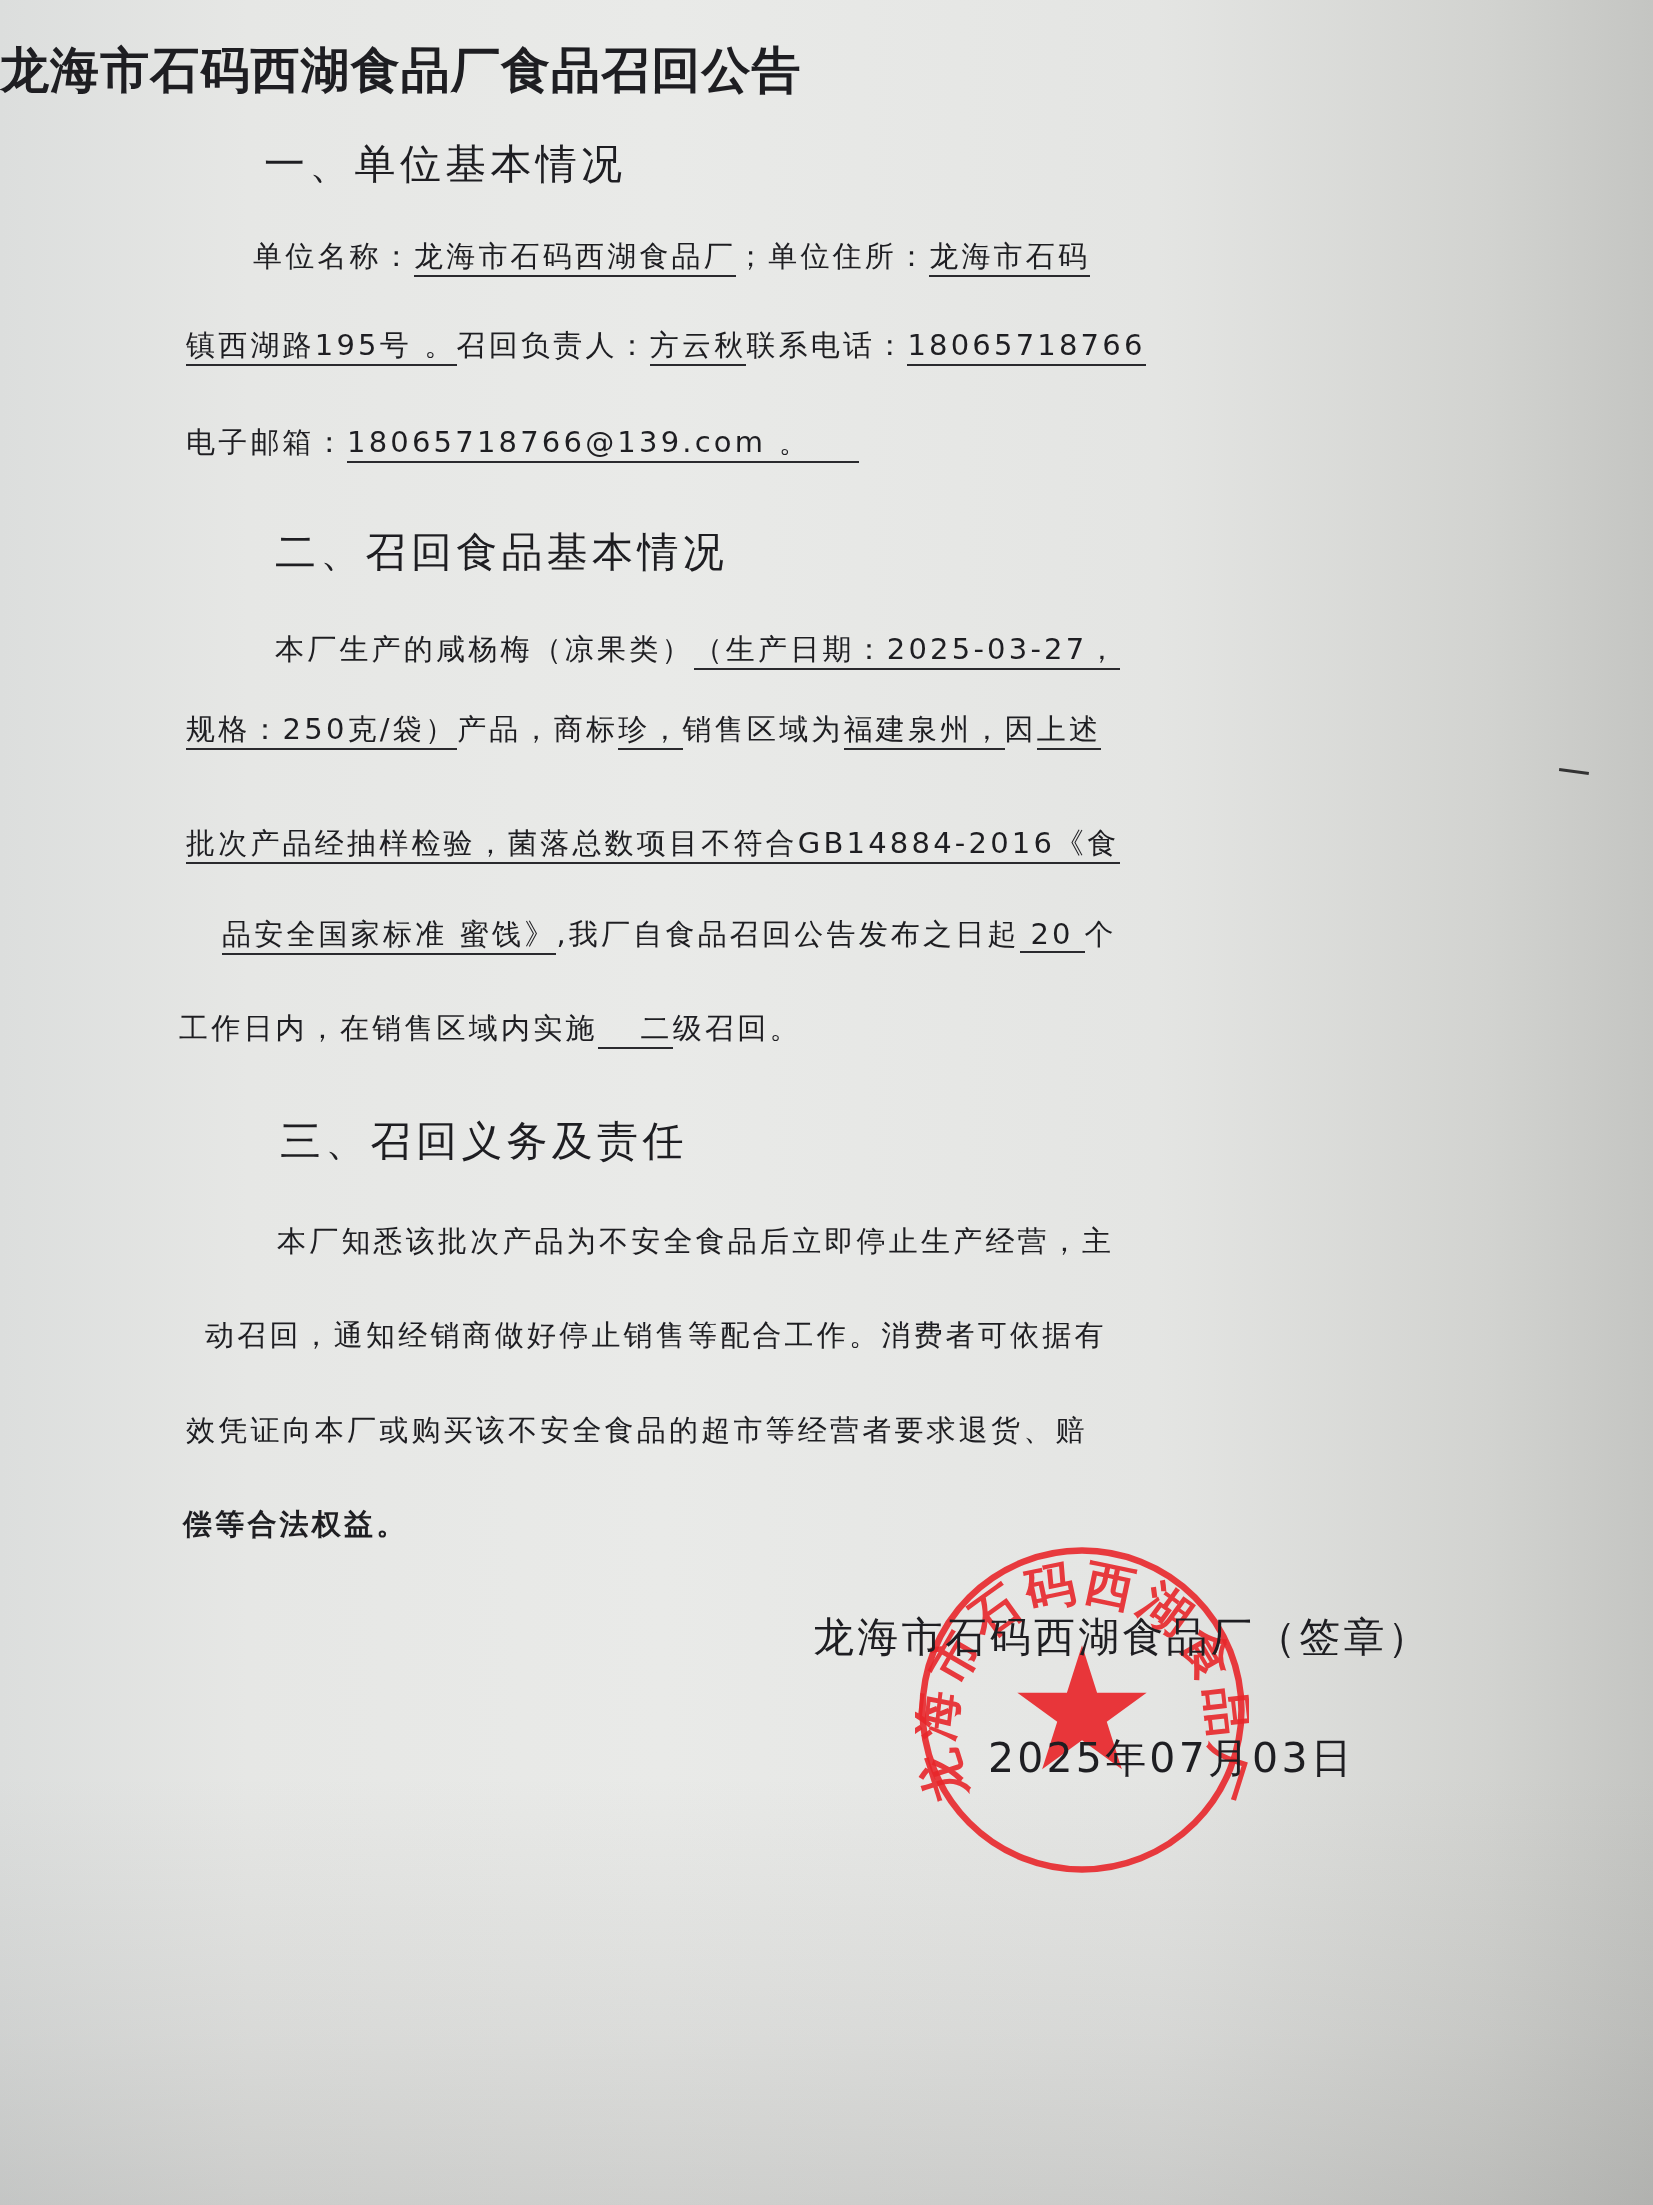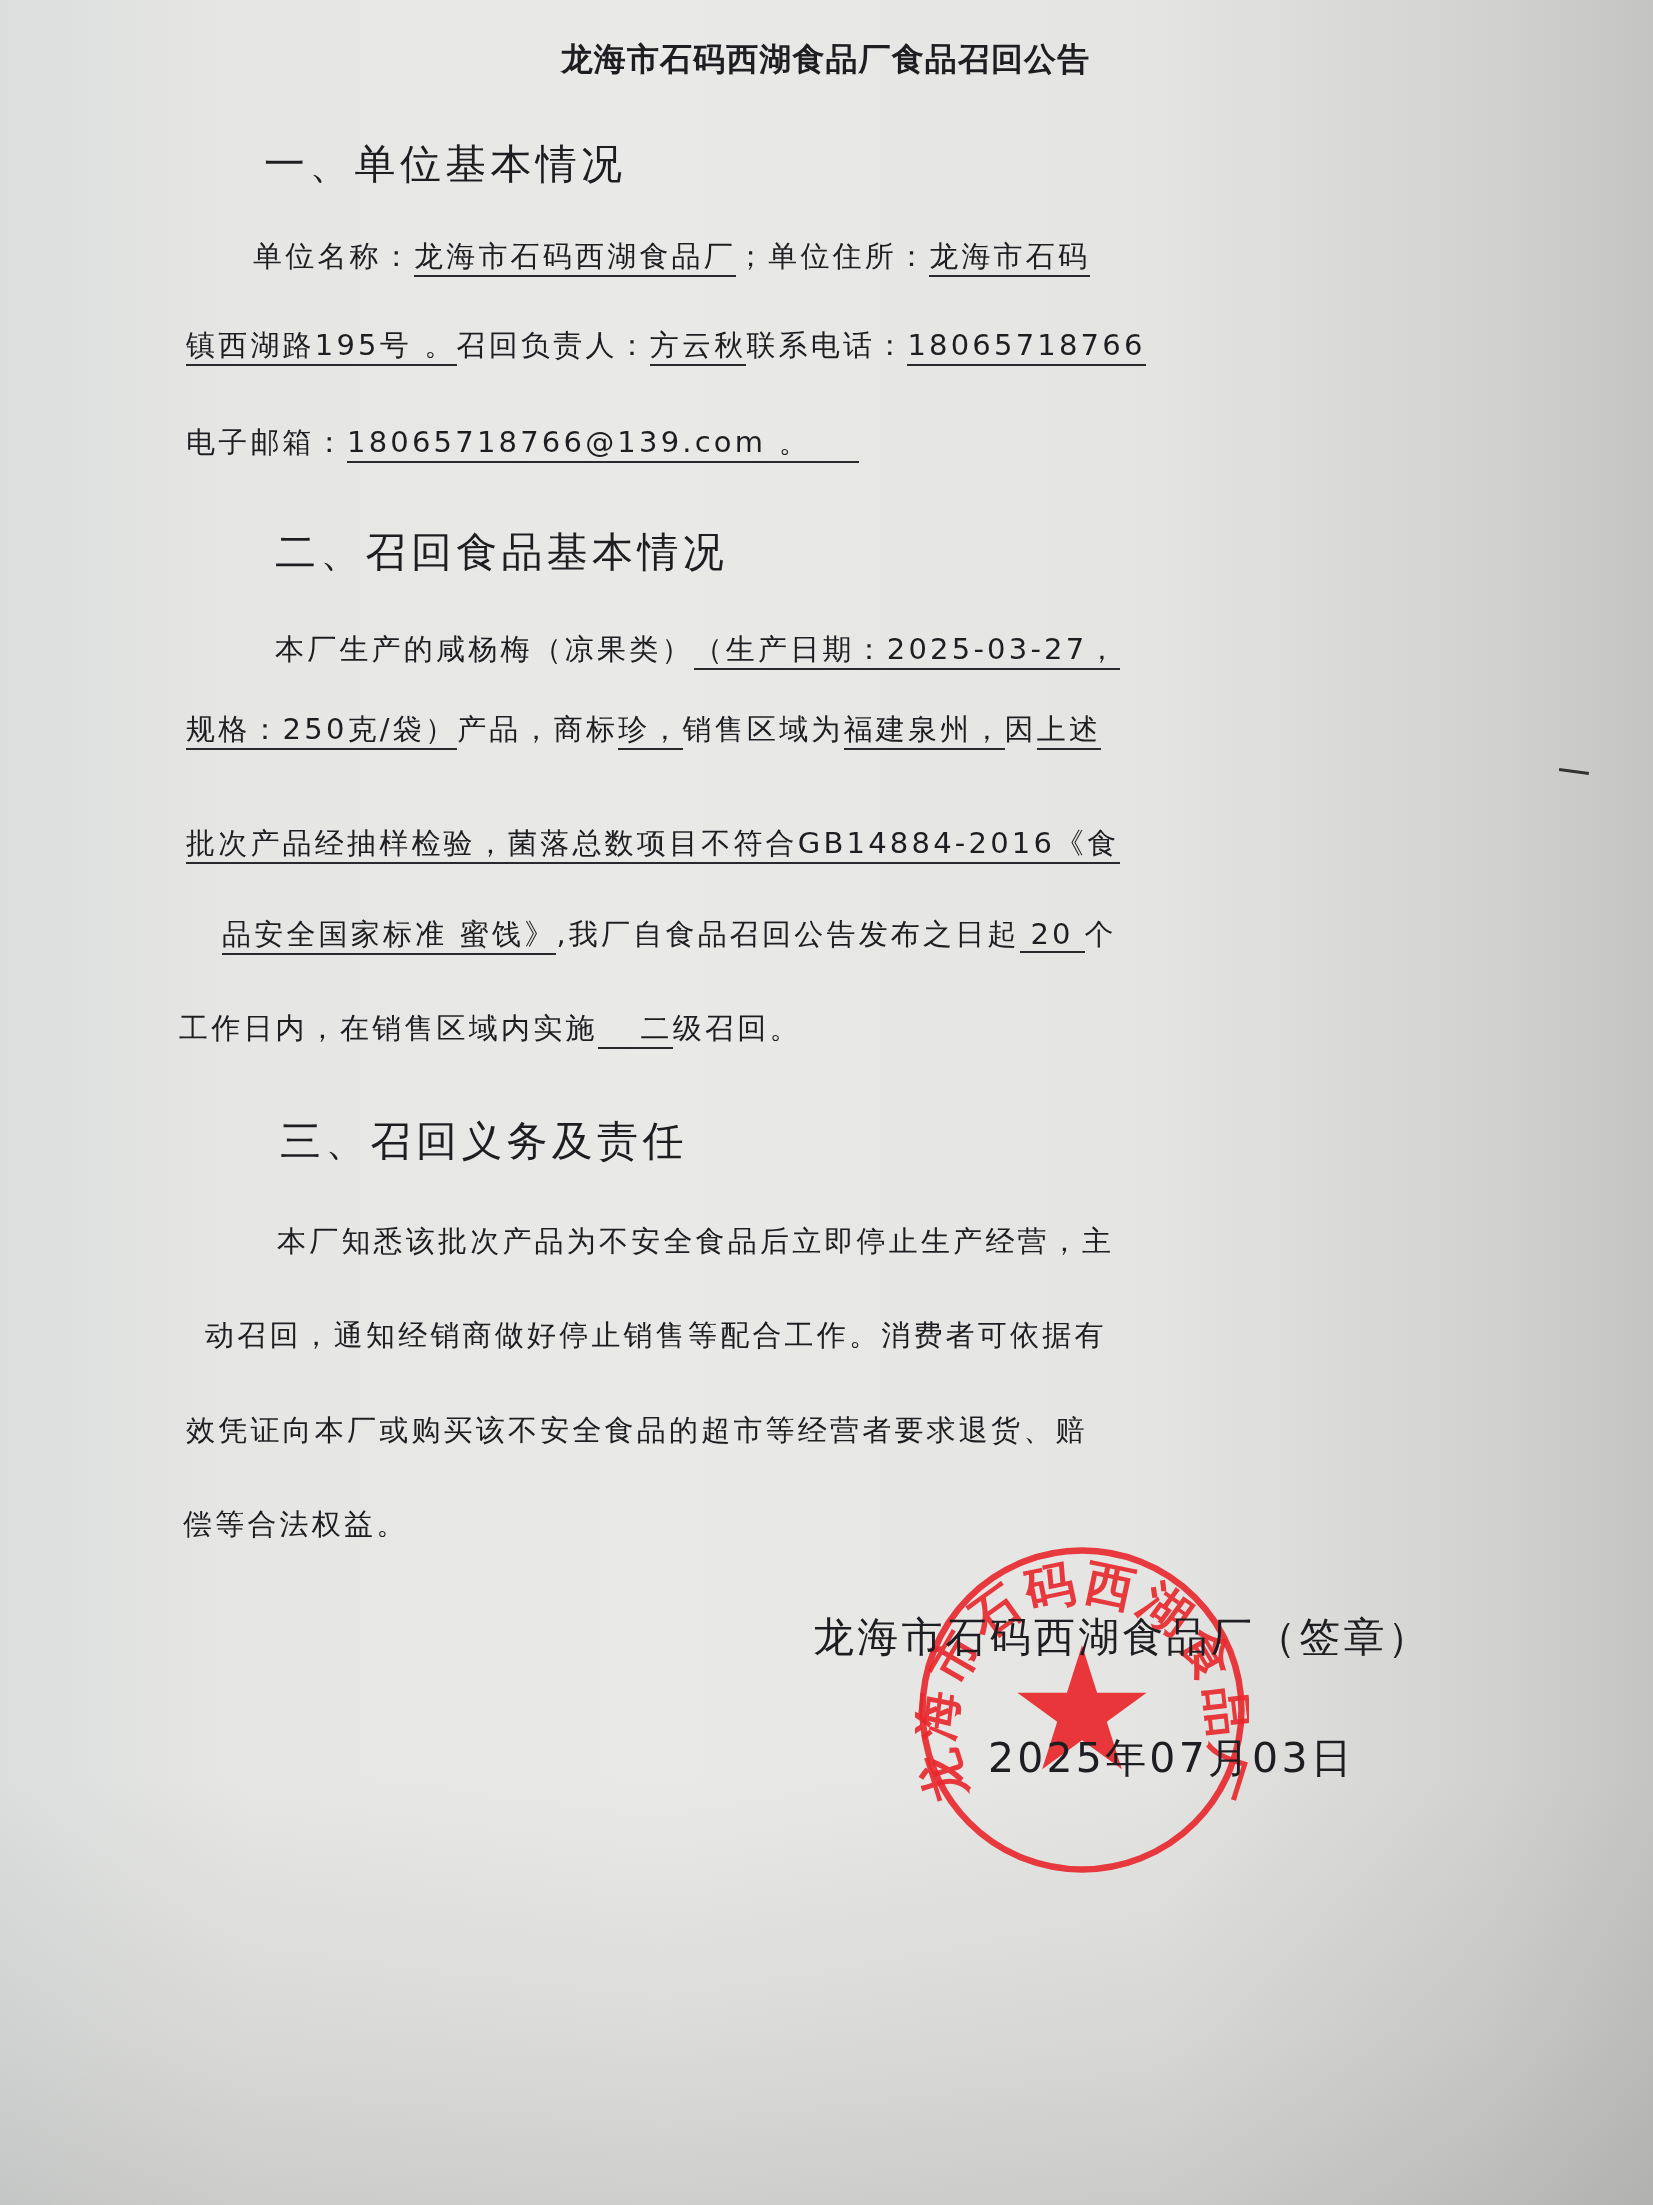--- a/index.html
+++ b/index.html
@@ -8,22 +8,22 @@
     background: linear-gradient(90deg, #dcdedd 0%, #e6e7e5 15%, #e9eae8 40%, #e4e5e3 70%, #d2d3d0 90%, #c4c5c2 100%);
     font-family: "DejaVu Sans", sans-serif;
     color: #1e1e22;
   }
   .shade-bottom {
     position: absolute; left: 0; right: 0; top: 1777px; height: 429px;
     background: linear-gradient(180deg, rgba(0,0,0,0) 0%, rgba(120,120,118,0.12) 60%, rgba(100,100,98,0.2) 100%);
     pointer-events: none;
   }
   .title {
-    position: absolute; left: 0; width: 1651px; top: 38px; text-align: center;
-    font-family: "DejaVu Serif", serif; font-weight: bold; font-size: 32px; letter-spacing: 1.1px;
+    position: absolute; left: 0; width: 1651px; top: 38px; text-align: left;
+    font-family: "DejaVu Serif", serif; font-weight: bold; font-size: 49px; letter-spacing: 1.1px;
   }
   .heading { position: absolute; font-size: 41px; letter-spacing: 4.3px; }
   .line { position: absolute; font-size: 29px; letter-spacing: 3.2px; white-space: nowrap; }
   .u { border-bottom: 2.7px solid #2a2a2e; padding-bottom: 2.2px; }
   .mark {
     position: absolute; left: 1559px; top: 770px; width: 30px; height: 2.7px;
     background: #333; transform: rotate(8deg);
   }
   .stamp { position: absolute; left: 915px; top: 1543px; width: 334px; height: 334px; }
   .sig { position: absolute; font-size: 41px; letter-spacing: 3.2px; white-space: nowrap; }
@@ -70,21 +70,21 @@
 <div class="line" style="left:179px; top:1009px;">
   <span>工作日内，在销售区域内实施</span><span class="u" style="padding-left:43px;">二</span><span>级召回。</span>
 </div>
 
 <div class="mark"></div>
 
 <div class="heading" style="left:280px; top:1114px;">三、召回义务及责任</div>
 <div class="line" style="left:277px; top:1222px;">本厂知悉该批次产品为不安全食品后立即停止生产经营，主</div>
 <div class="line" style="left:205px; top:1316px;">动召回，通知经销商做好停止销售等配合工作。消费者可依据有</div>
 <div class="line" style="left:186px; top:1411px;">效凭证向本厂或购买该不安全食品的超市等经营者要求退货、赔</div>
-<div class="line" style="left:183px; top:1505px;">偿等合法权益。</div>
+<div class="line" style="left:183px; top:1505px;font-weight:bold;">偿等合法权益。</div>
 
 <svg class="stamp" viewBox="0 0 620 620">
   <defs>
     <path id="arc" d="M 85 430 A 240 240 0 1 1 535 430"></path>
   </defs>
   <circle cx="310" cy="310" r="296" fill="none" stroke="#e8272b" stroke-width="12" opacity="0.9"></circle>
   <text font-family="DejaVu Serif, serif" font-weight="bold" font-size="92" fill="#e8272b" opacity="0.9" letter-spacing="8">
     <textPath href="#arc" startOffset="50%" text-anchor="middle">龙海市石码西湖食品厂</textPath>
   </text>
   <polygon points="310,190 338,278 430,278 356,332 384,420 310,366 236,420 264,332 190,278 282,278" fill="#e8272b" opacity="0.92"></polygon>

